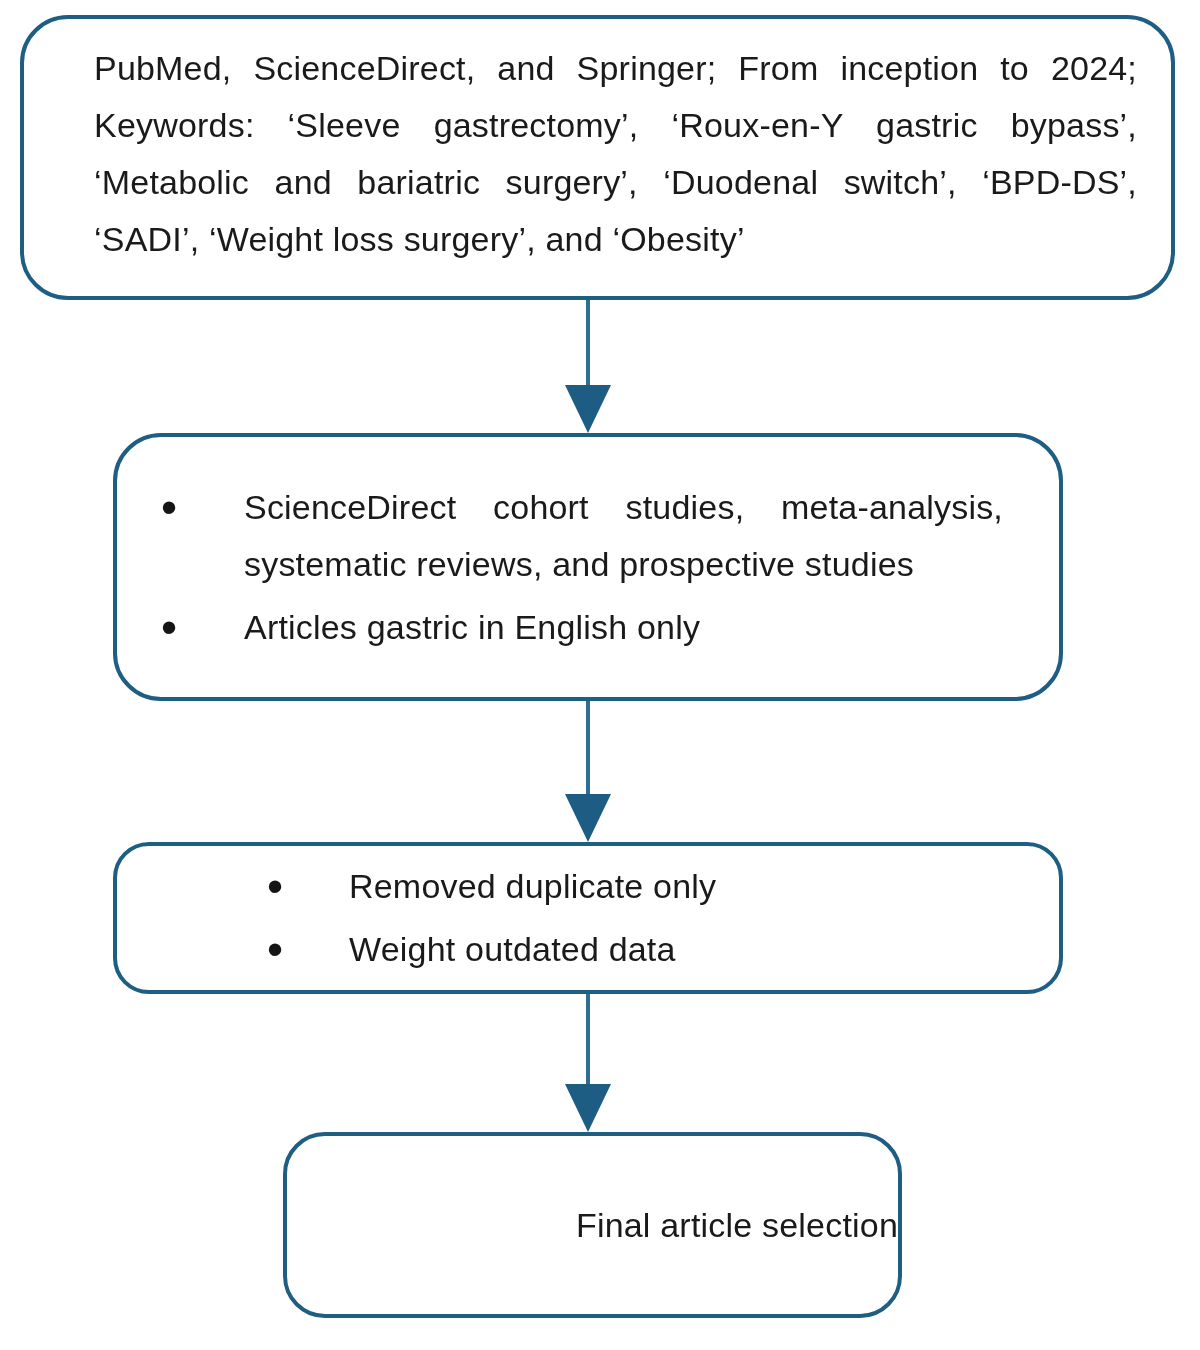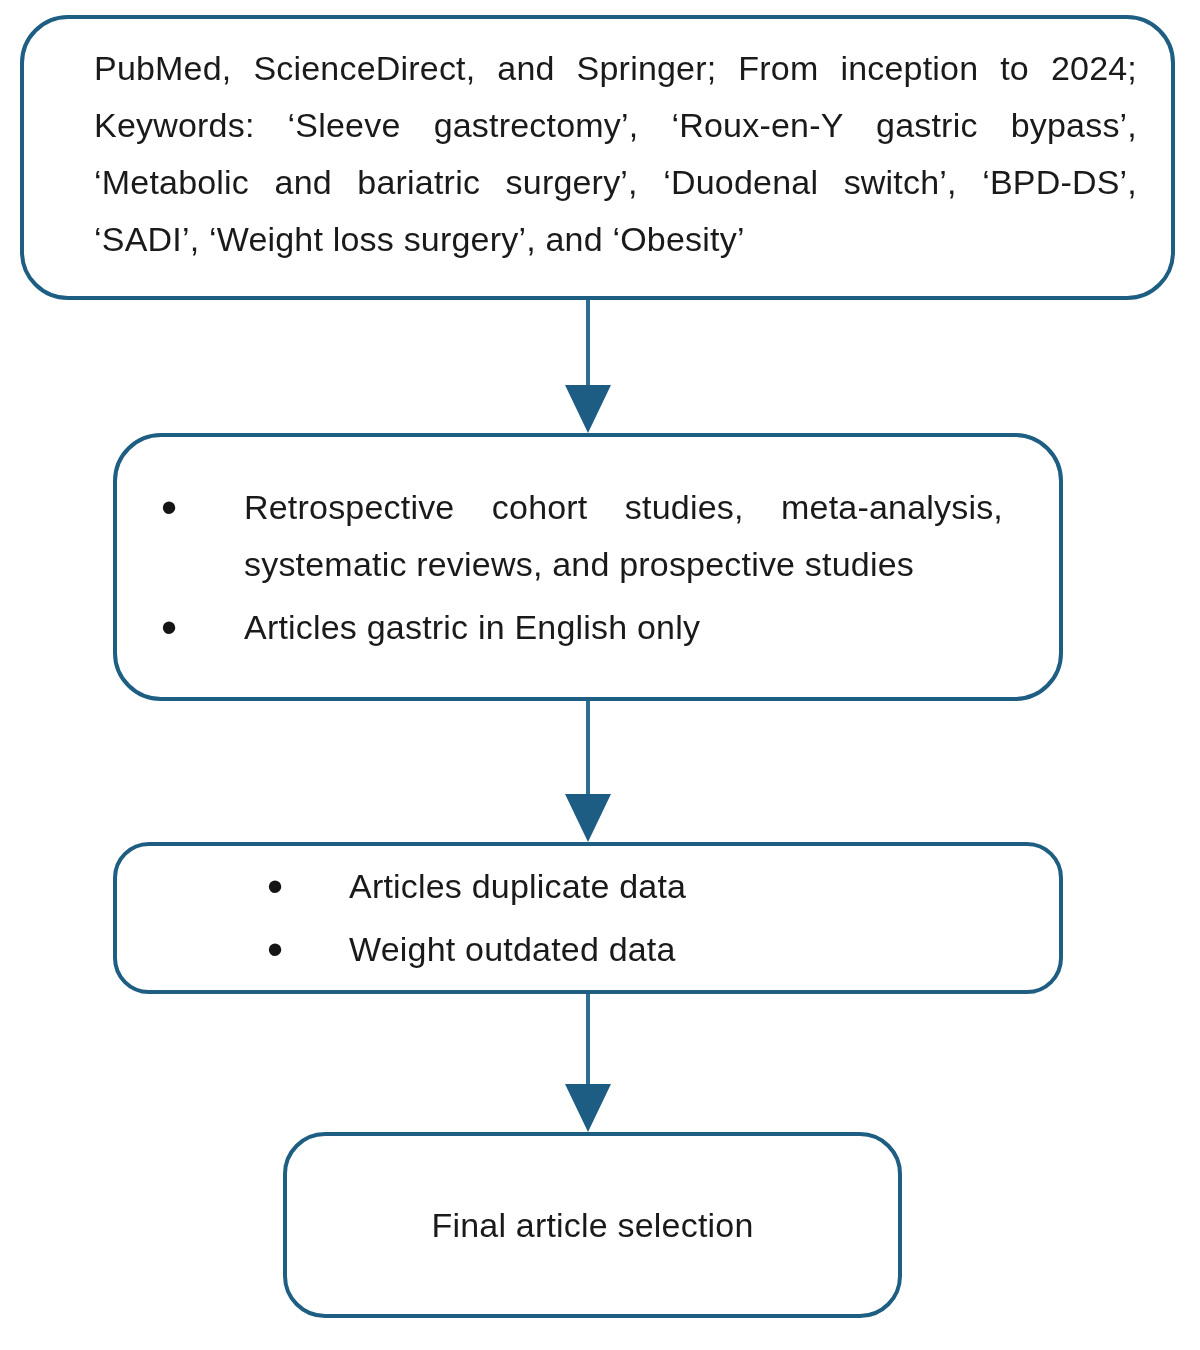--- a/index.html
+++ b/index.html
@@ -33,21 +33,21 @@
     margin: 0;
     font-size: 34px;
     line-height: 57px;
     letter-spacing: 0.2px;
   }
   .justify { text-align: justify; }
 
   #box-databases { left: 20px;  top: 15px;   width: 1155px; height: 285px; padding: 0 34px 8px 70px; }
   #box-inclusion { left: 113px; top: 433px;  width: 950px;  height: 268px; padding: 0 56px 0 44px; }
   #box-cleaning  { left: 113px; top: 842px;  width: 950px;  height: 152px; padding: 0 56px 0 150px; border-radius: 36px; }
-  #box-final     { left: 283px; top: 1132px; width: 619px;  height: 186px; border-radius: 42px; align-items: center; }
+  #box-final     { left: 283px; top: 1132px; width: 619px;  height: 186px; border-radius: 42px; align-items: flex-end; }
   #box-final p   { text-align: center; }
 
   .bullet-row { display: flex; align-items: flex-start; }
   .bullet-row + .bullet-row { margin-top: 6px; }
   .bullet {
     flex: 0 0 auto;
     font-size: 46px;
     line-height: 57px;
     color: #151515;
   }
@@ -84,37 +84,37 @@
   </div>
 
   <div class="arrow" id="arrow-1">
     <div class="arrow-line"></div>
     <div class="arrow-head"></div>
   </div>
 
   <div class="box" id="box-inclusion">
     <div class="bullet-row">
       <span class="bullet">•</span>
-      <p class="justify">Retrospective cohort studies, meta-analysis, systematic reviews, and prospective studies</p>
+      <p class="justify">ScienceDirect cohort studies, meta-analysis, systematic reviews, and prospective studies</p>
     </div>
     <div class="bullet-row">
       <span class="bullet">•</span>
       <p>Articles gastric in English only</p>
     </div>
   </div>
 
   <div class="arrow" id="arrow-2">
     <div class="arrow-line"></div>
     <div class="arrow-head"></div>
   </div>
 
   <div class="box" id="box-cleaning">
     <div class="bullet-row">
       <span class="bullet">•</span>
-      <p>Articles duplicate data</p>
+      <p>Removed duplicate only</p>
     </div>
     <div class="bullet-row">
       <span class="bullet">•</span>
       <p>Weight outdated data</p>
     </div>
   </div>
 
   <div class="arrow" id="arrow-3">
     <div class="arrow-line"></div>
     <div class="arrow-head"></div>

